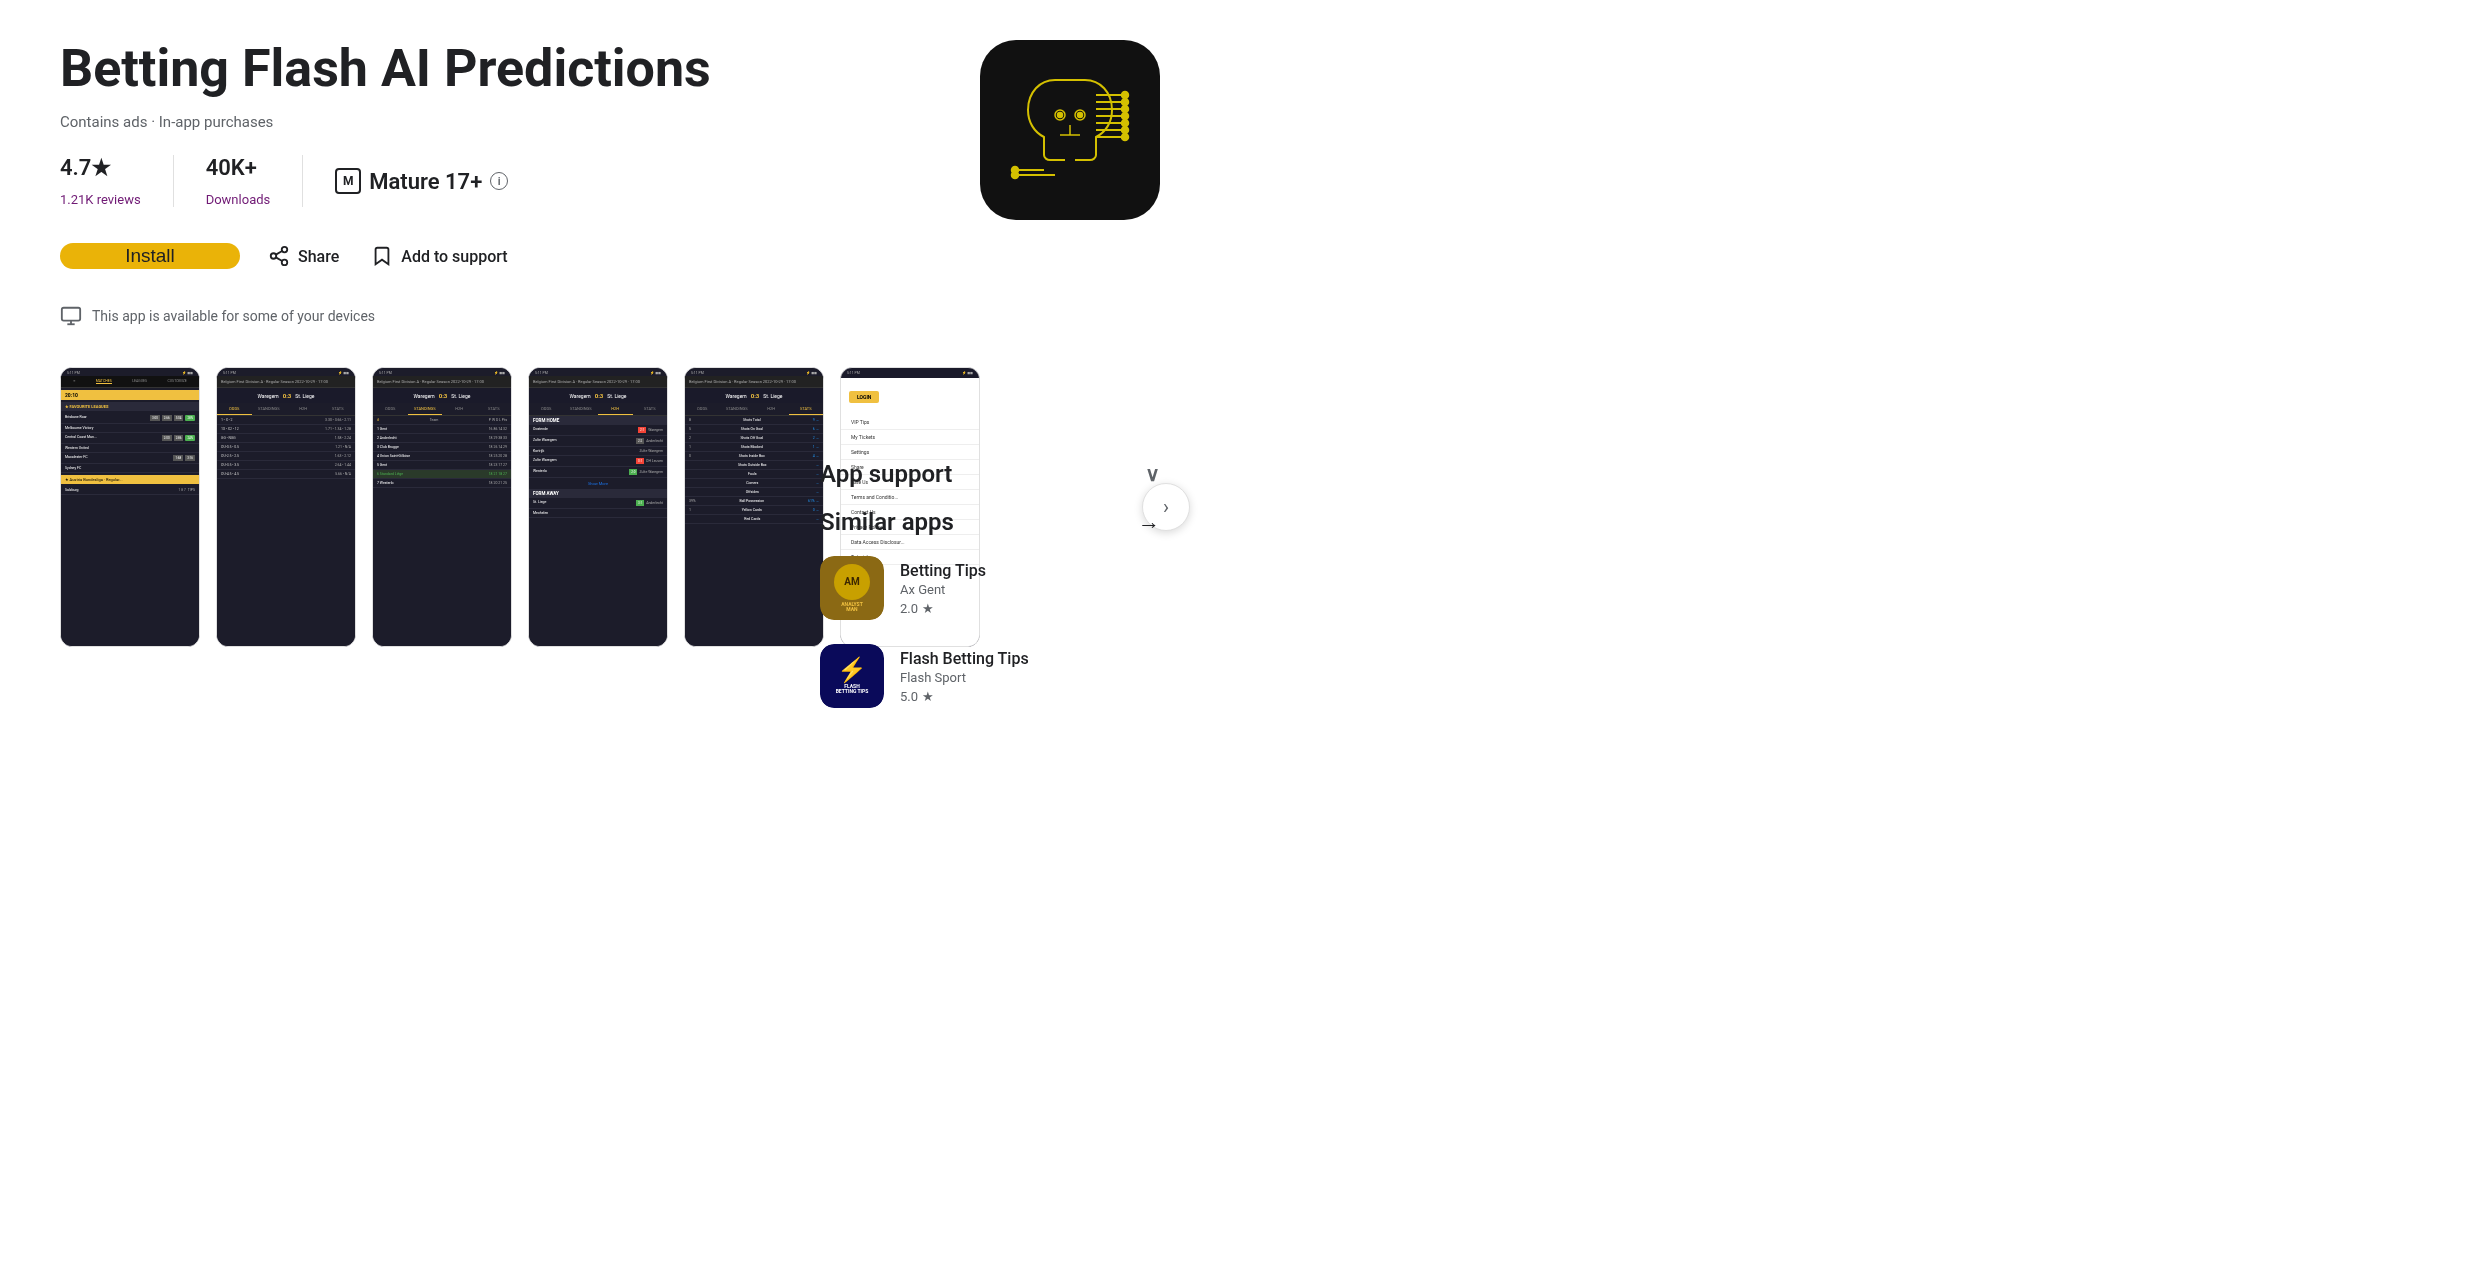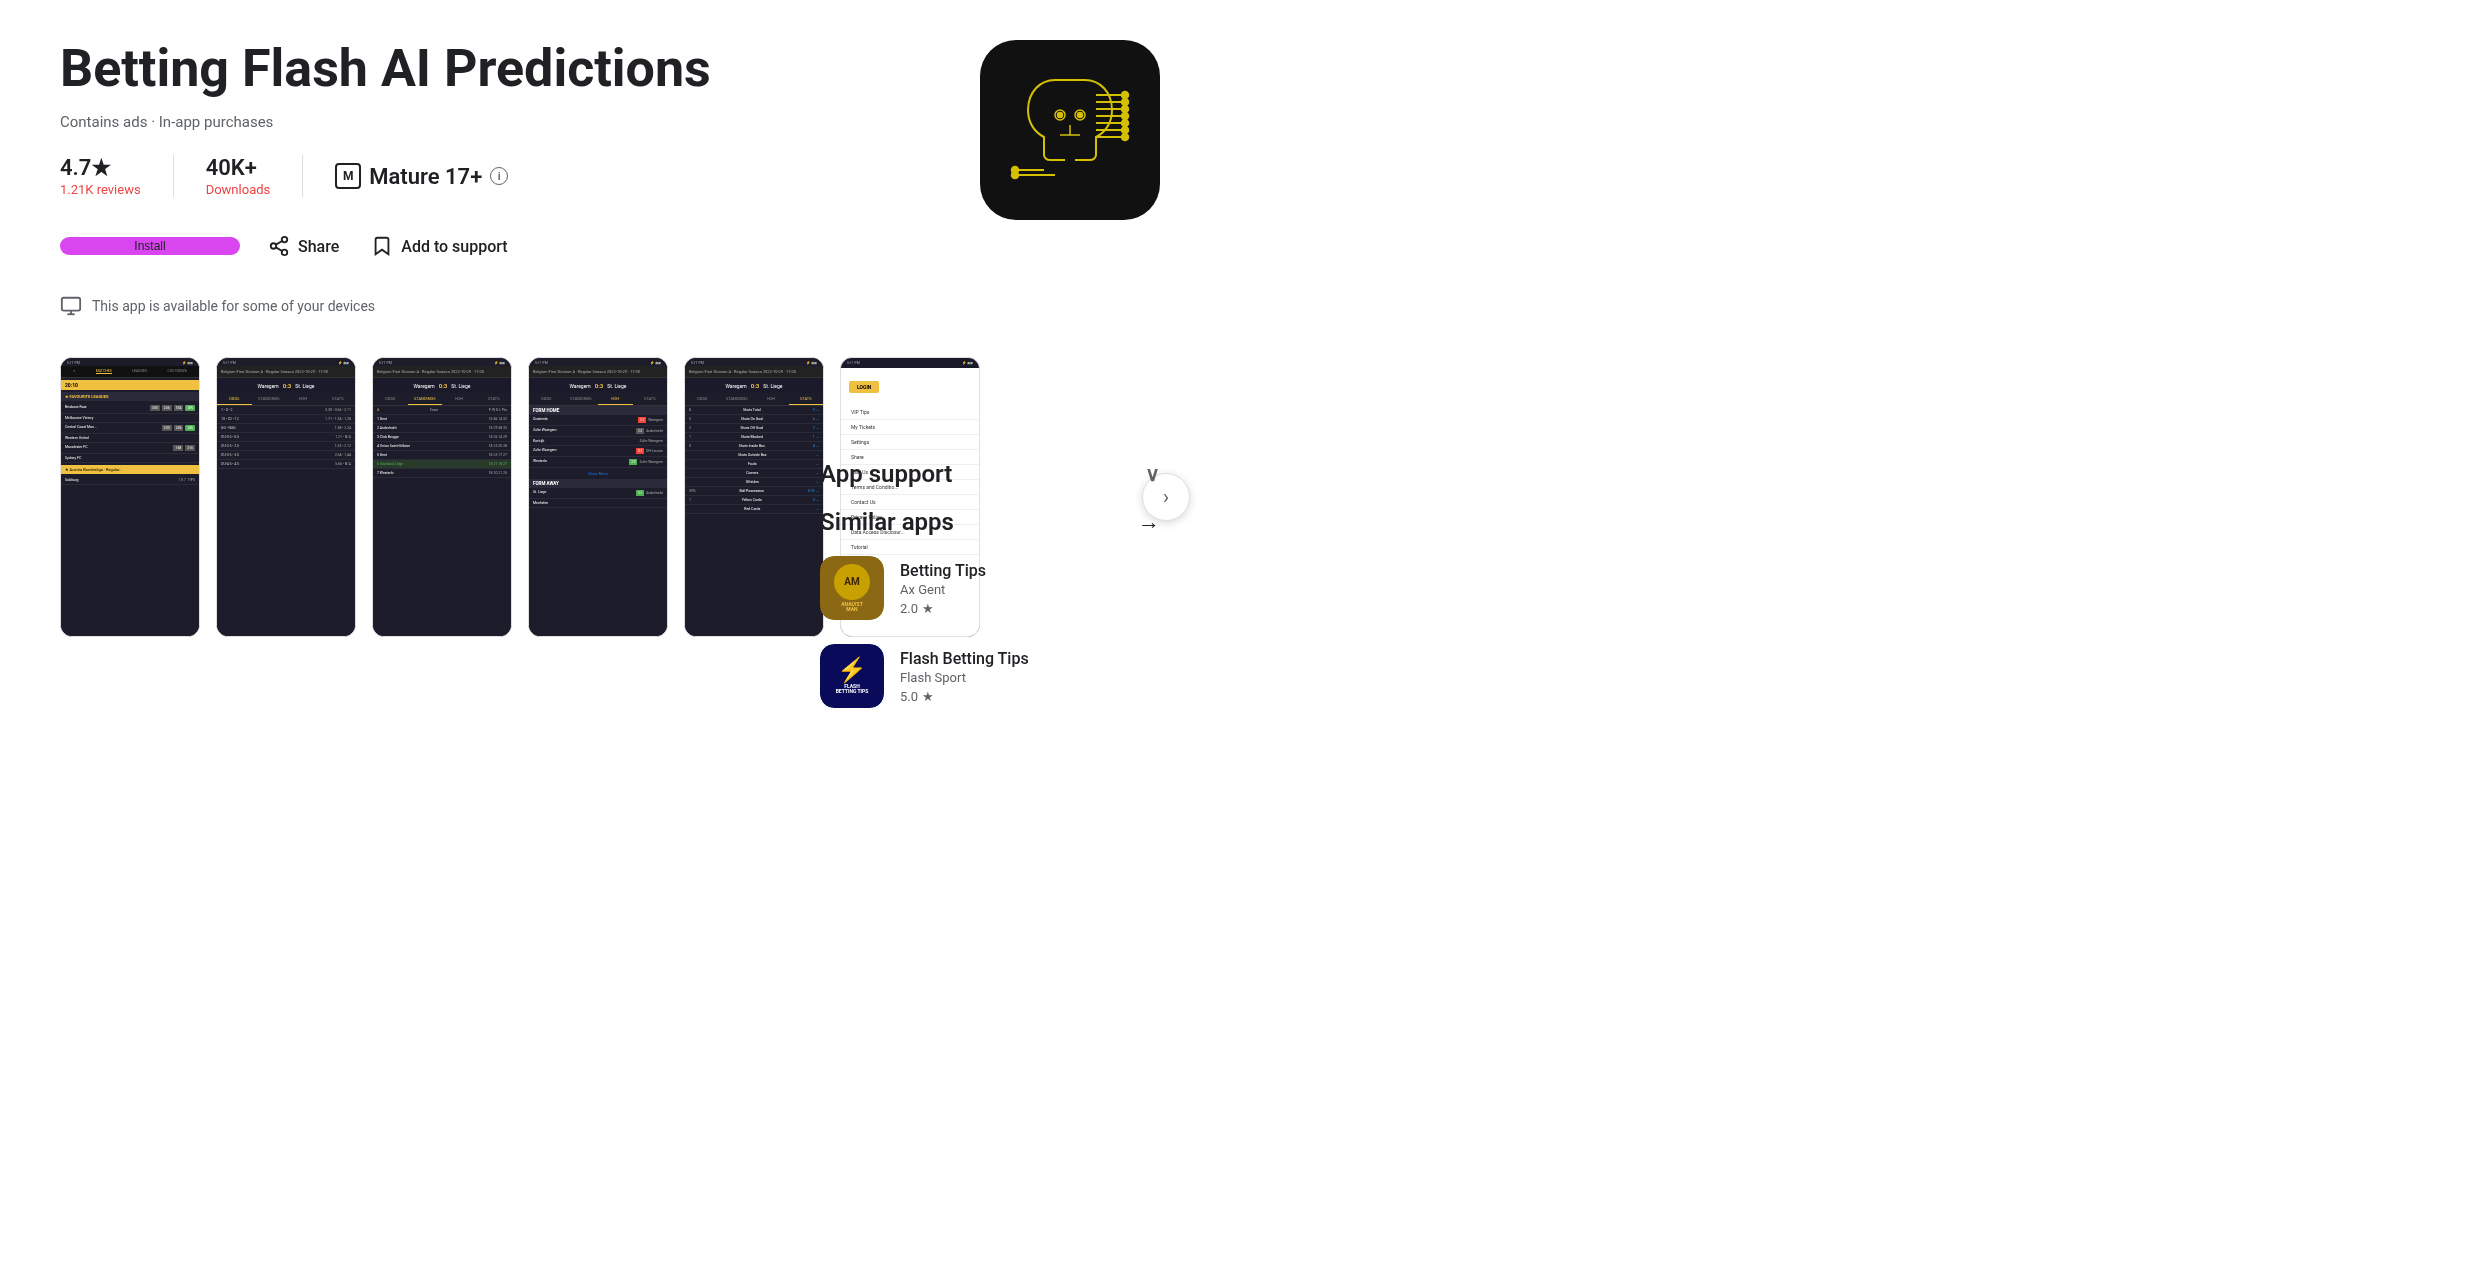--- a/index.html
+++ b/index.html
@@ -82,22 +82,22 @@
       font-size: 22px;
       font-weight: 600;
       color: #202124;
       display: flex;
       align-items: center;
       gap: 4px;
     }
 
     .stat-label {
       font-size: 13px;
-      color: #ef4444;
-      margin-top: 2px;
+      color: #701a75;
+      margin-top: 12px;
     }
 
     .mature-icon {
       display: inline-flex;
       align-items: center;
       justify-content: center;
       width: 26px;
       height: 26px;
       border: 2px solid #202124;
       border-radius: 4px;
@@ -122,25 +122,25 @@
     }
 
     .actions-row {
       display: flex;
       align-items: center;
       gap: 24px;
       margin-bottom: 28px;
     }
 
     .install-btn {
-      background: #d946ef;
+      background: #eab308;
       border: none;
       border-radius: 24px;
       padding: 2px 52px;
-      font-size: 12px;
+      font-size: 19px;
       font-weight: 500;
       color: #202124;
       cursor: pointer;
       min-width: 180px;
     }
 
     .action-link {
       display: flex;
       align-items: center;
       gap: 8px;

